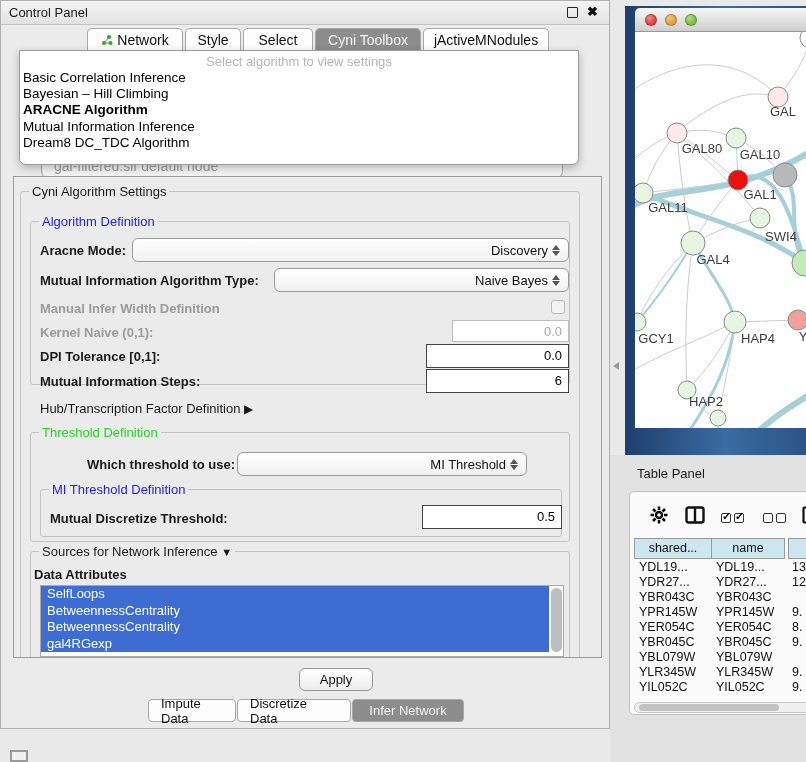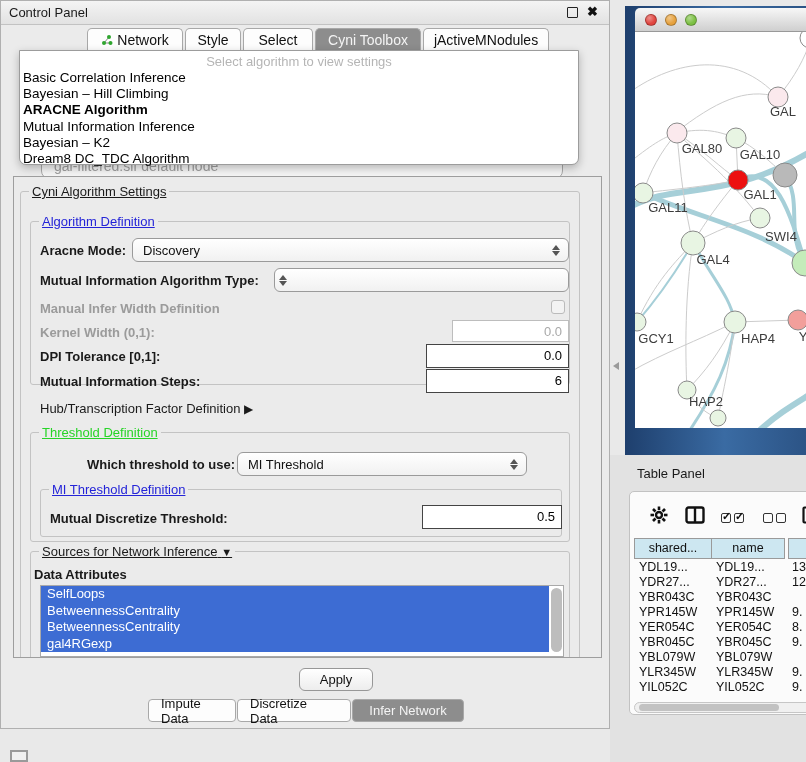--- a/index.html
+++ b/index.html
@@ -25,30 +25,30 @@
   .dd-item { font-size:13.5px; color:#000; padding:1px 0 1px 3px; height:16.2px; white-space:nowrap; }
   .dd-item.bold { font-weight:bold; }
 
   
   #behind-combo { left:40px; top:152px; width:522px; height:26px; border:1px solid #a8a8a8; border-radius:8px; background:#f4f4f4; z-index:1; font-size:14px; color:#9d9d9d; line-height:24px; padding-left:12px; }
 
   
   #settings-pane { left:12px; top:175px; width:589px; height:482px; background:#ebebeb; border:1px solid #9e9e9e; z-index:5; overflow:hidden; }
 
   .group { position:absolute; border:1px solid #c3c3c3; border-radius:3px; }
-  .group-title { position:absolute; top:-8px; left:8px; background:#ebebeb; padding:0 3px; font-size:13px; white-space:nowrap;text-decoration:underline; }
+  .group-title { position:absolute; top:-8px; left:8px; background:#ebebeb; padding:0 3px; font-size:13px; white-space:nowrap; }
   .t-black { color:#1a1a1a; }
   .t-blue  { color:#2424d8; }
   .t-green { color:#27d427; }
 
   .lbl { position:absolute; font-size:13px; font-weight:bold; color:#1a1a1a; white-space:nowrap; }
   .lbl.disabled { color:#9b9b9b; }
 
   .combo { position:absolute; background:linear-gradient(#ffffff,#f1f1f1); border:1px solid #9a9a9a; border-radius:6px; font-size:13px; color:#111; display:flex; align-items:center; }
-  .combo .val { padding-left:10px; flex:1; }
+  .combo .val { padding-left:10px; flex:1;text-align:right; }
   .stepper { width:16px; display:flex; flex-direction:column; align-items:center; gap:1px; margin-right:4px; }
   .stepper i { width:0; height:0; border-left:4px solid transparent; border-right:4px solid transparent; }
   .stepper .up { border-bottom:5px solid #555; }
   .stepper .dn { border-top:5px solid #555; }
 
   .field { position:absolute; background:#ffffff; font-size:13px; text-align:right; padding:0 6px; line-height:22px; }
   .field.enabled { border:1.5px solid #444; color:#000; }
   .field.disabled { border:1px solid #bdbdbd; color:#a9a9a9; }
 
   .checkbox { position:absolute; width:14px; height:14px; border:1px solid #bbb; border-radius:3px; background:#f3f3f3; }
@@ -126,21 +126,20 @@
 
   <div id="behind-combo" class="abs">gal-filtered.sif default node</div>
 
   <div id="algo-dropdown" class="abs">
     <div id="dd-hint">Select algorithm to view settings</div>
     <div id="dd-items">
         <div class="dd-item">Basic Correlation Inference</div>
         <div class="dd-item">Bayesian – Hill Climbing</div>
         <div class="dd-item bold">ARACNE Algorithm</div>
         <div class="dd-item">Mutual Information Inference</div>
-        <div class="dd-item">Bayesian – K2</div>
         <div class="dd-item">Dream8 DC_TDC Algorithm</div>
       </div>
   </div>
 
   <div id="settings-pane" class="abs">
     <div class="group t-black" style="left:6px; top:14px; width:560px; height:470px;">
       <span class="group-title t-black">Cyni Algorithm Settings</span>
     </div>
 
     <div class="group" style="left:16px; top:44px; width:540px; height:164px;">
@@ -149,28 +148,29 @@
     <div class="lbl" style="left:26px; top:66px;">Aracne Mode:</div>
     <div class="combo" style="left:118px; top:61px; width:437px; height:24px;">
       <span class="val">Discovery</span>
       <span class="stepper">
           <i class="up"></i>
           <i class="dn"></i>
         </span>
     </div>
     <div class="lbl" style="left:26px; top:96px;">Mutual Information Algorithm Type:</div>
     <div class="combo" style="left:260px; top:91px; width:295px; height:24px;">
+      <span class="val">Naive Bayes</span>
       <span class="stepper">
           <i class="up"></i>
           <i class="dn"></i>
         </span>
     </div>
     <div class="lbl disabled" style="left:26px; top:124px;">Manual Infer Width Definition</div>
     <div class="checkbox" style="left:537px; top:123px;"></div>
-    <div class="lbl disabled" style="left:26px; top:148px;">Kernel Width (0,1):</div>
+    <div class="lbl disabled" style="left:26px; top:148px;">Kernel Naive (0,1):</div>
     <div class="field disabled" style="left:438px; top:143px; width:117px; height:22px;">0.0</div>
     <div class="lbl" style="left:26px; top:172px;">DPI Tolerance [0,1]:</div>
     <div class="field enabled" style="left:412px; top:167px; width:143px; height:24px;">0.0</div>
     <div class="lbl" style="left:26px; top:197px;">Mutual Information Steps:</div>
     <div class="field enabled" style="left:412px; top:192px; width:143px; height:24px;">6</div>
 
     <div class="lbl" style="left:26px; top:224px; font-weight:normal;"><span>Hub/Transcription Factor Definition</span> <span style="font-size:12px;">▶</span></div>
 
     <div class="group" style="left:16px; top:255px; width:540px; height:110px;">
       <span class="group-title t-green">Threshold Definition</span>

